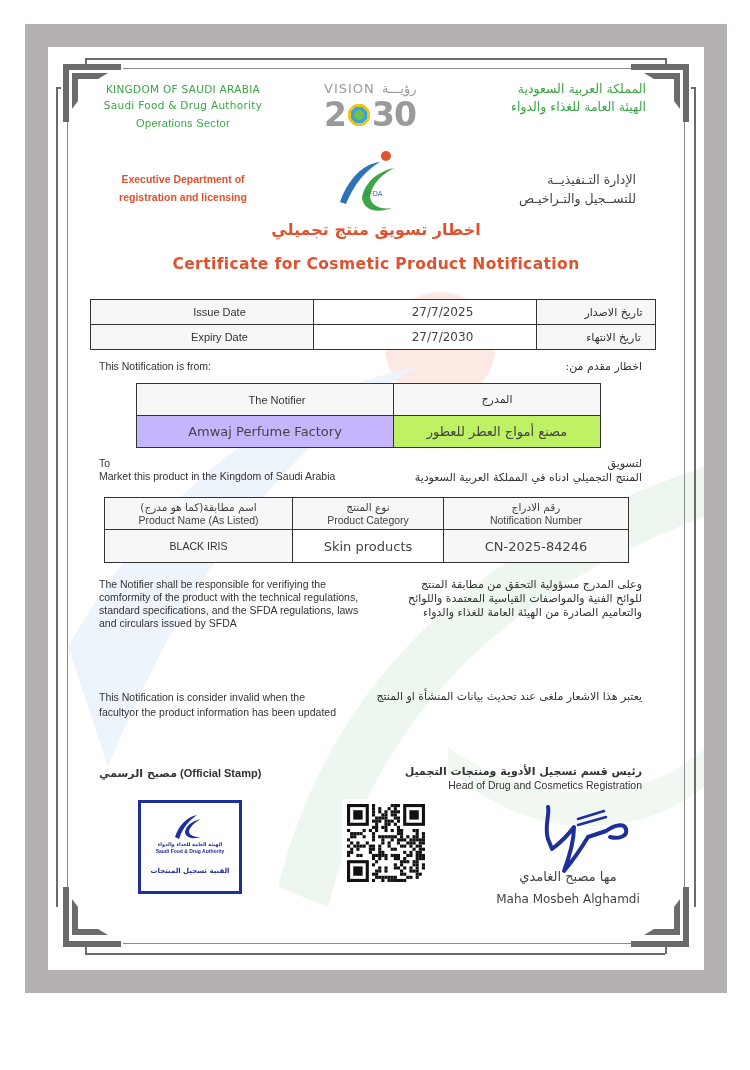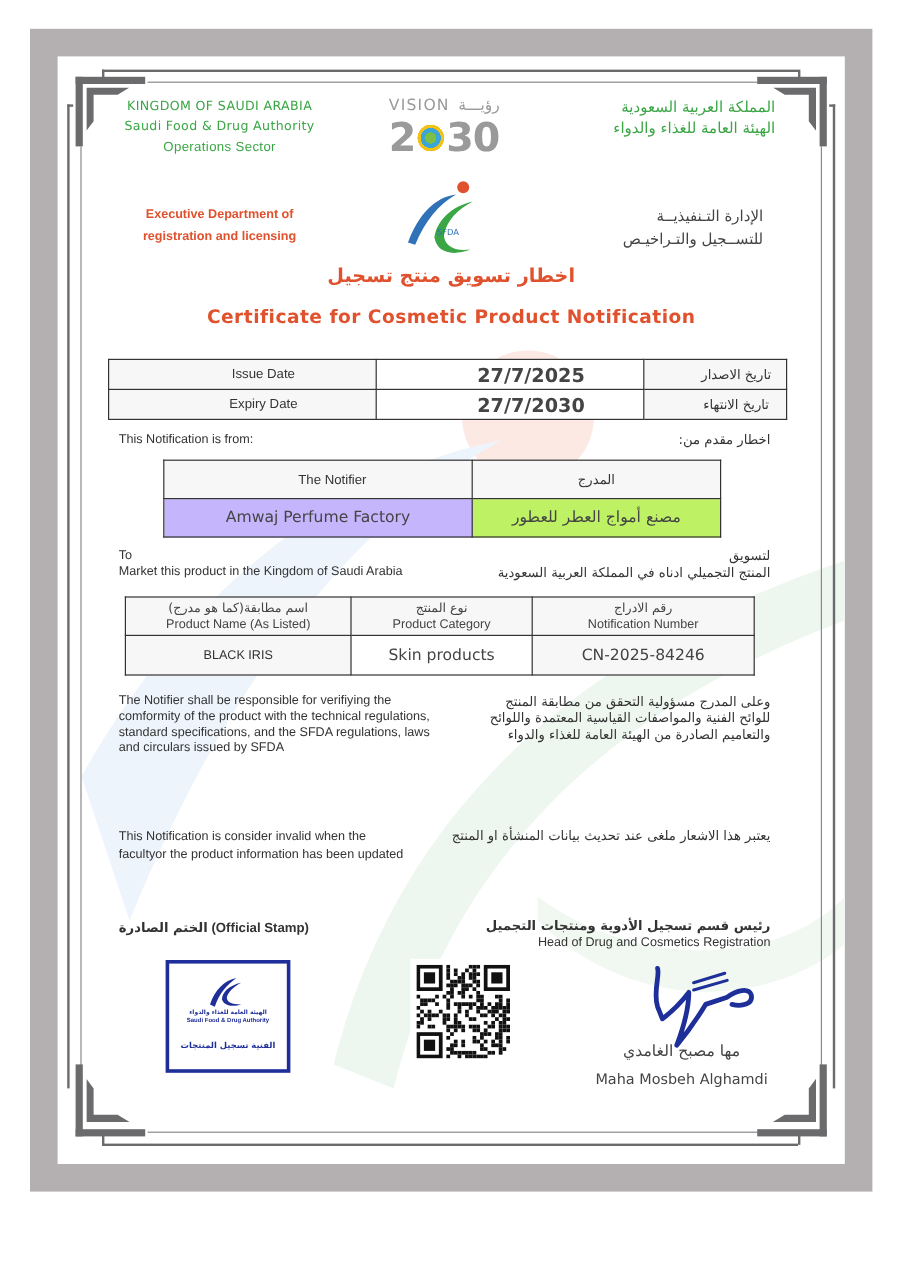--- a/index.html
+++ b/index.html
@@ -16,21 +16,21 @@
   .hdr-en { position:absolute; left:50px; width:170px; text-align:center; color:#3aa645; font-size:10.5px; letter-spacing:0.3px; font-family:"DejaVu Sans", sans-serif; }
   .hdr-ar { position:absolute; right:58px; text-align:right; color:#3aa645; font-size:12.5px; direction:rtl; font-family:"DejaVu Sans", sans-serif; }
   .exec-en { position:absolute; left:60px; width:150px; text-align:center; color:#e0522e; font-size:10.5px; font-weight:bold; line-height:18px; }
   .exec-ar { position:absolute; right:68px; text-align:right; color:#444; font-size:12.5px; direction:rtl; line-height:19px; font-family:"DejaVu Sans", sans-serif; }
   .title-ar { position:absolute; left:0; width:656px; text-align:center; color:#e0522e; font-size:16px; font-weight:bold; direction:rtl; font-family:"DejaVu Sans", sans-serif; }
   .title-en { position:absolute; left:0; width:656px; text-align:center; color:#e0522e; font-size:15.5px; font-weight:bold; font-family:"DejaVu Sans", sans-serif; letter-spacing:0.4px; }
   table { border-collapse:collapse; position:absolute; }
   td { border:1px solid #333; text-align:center; font-size:11px; color:#333; padding:0; }
   .dates td { height:24px;padding-left:35px; }
   .dates td.lbl { background:#f7f7f7; }
-  .dates td.val { background:#ffffff; font-family:"DejaVu Sans", sans-serif; font-size:16px; color:#444;font-weight:bold; }
+  .dates td.val { background:#ffffff; font-family:"DejaVu Sans", sans-serif; font-size:12px; color:#444; }
   .dates td.ar { direction:rtl; background:#f7f7f7; font-family:"DejaVu Sans", sans-serif; }
   .notifier td { border-width:1.5px; border-color:#333; background:#f7f7f7; }
   .notifier tr.head td { height:31px; font-size:11px; }
   .notifier tr.val td { height:31px; font-size:13px; font-family:"DejaVu Sans", sans-serif; color:#444; }
   .product td { border-width:1.5px; background:#f7f7f7; }
   .product tr.head td { height:31px; font-size:10.5px; line-height:13px; color:#444; }
   .product tr.val td { height:32px; }
   .small { font-size:10.5px; color:#333; line-height:13px; position:absolute; }
   .small-ar { font-size:11px; color:#333; line-height:14px; position:absolute; direction:rtl; text-align:right; font-family:"DejaVu Sans", sans-serif; }
   .sig-name-ar { font-family:"DejaVu Sans", sans-serif; font-size:13px; color:#444; direction:rtl; }
@@ -118,21 +118,21 @@
     <path d="M4 52 C 12 30, 26 14, 44 12 C 30 20, 18 34, 10 54 Z" fill="#2f72b8"></path>
     <path d="M58 18 C 40 22, 28 34, 26 48 C 28 60, 40 64, 56 58 C 42 60, 34 54, 34 46 C 36 34, 46 24, 58 18 Z" fill="#3aa645"></path>
     <text x="28" y="46" font-size="7" fill="#2f72b8" font-family="DejaVu Sans, sans-serif">SFDA</text>
   </svg>
 
   <div class="exec-ar" style="top:123px;text-align:right;">
     <div>الإدارة التـنفيذيــة</div>
     <div>للتســجيل والتـراخيـص</div>
   </div>
 
-  <div class="title-ar" style="top:173px;">اخطار تسويق منتج تسجيل</div>
+  <div class="title-ar" style="top:173px;">اخطار تسويق منتج تجميلي</div>
   <div class="title-en" style="top:208px;">Certificate for Cosmetic Product Notification</div>
 
   <table class="dates" style="left:42px;top:252px;width:566px;">
     <tbody>
         <tr>
       <td class="lbl" style="width:187px;">Issue Date</td>
       <td class="val" style="width:187px;">27/7/2025</td>
       <td class="ar">تاريخ الاصدار</td>
     </tr>
     <tr>
@@ -204,21 +204,21 @@
     <div>والتعاميم الصادرة من الهيئة العامة للغذاء والدواء</div>
   </div>
 
   <div class="small" style="left:51px;top:643px;line-height:15px;">
     <div>This Notification is consider invalid when the</div>
     <div>facultyor the product information has been updated</div>
   </div>
   <div class="small-ar" style="right:62px;top:643px;">يعتبر هذا الاشعار ملغى عند تحديث بيانات المنشأة او المنتج</div>
 
   <div class="abs" style="left:51px;top:720px;font-size:11px;font-weight:bold;color:#333;">
-    <span style="font-family:'DejaVu Sans',sans-serif;">الختم الصادرة</span>
+    <span style="font-family:'DejaVu Sans',sans-serif;">مصبح الرسمي</span>
     <span>(Official Stamp)</span>
   </div>
 
   <div class="abs" style="right:62px;top:718px;text-align:right;margin-left:16px;">
     <div style="direction:rtl;font-size:11px;font-weight:bold;color:#333;font-family:'DejaVu Sans',sans-serif;">رئيس قسم تسجيل الأدوية ومنتجات التجميل</div>
     <div style="font-size:10.5px;color:#333;margin-top:1px;">Head of Drug and Cosmetics Registration</div>
   </div>
 
   <div class="abs" style="left:90px;top:753px;width:98px;height:88px;border:3px solid #1f2f9a;background:#fff;">
     <svg class="abs" style="left:30px;top:6px" width="32" height="32" viewBox="0 0 32 32">

